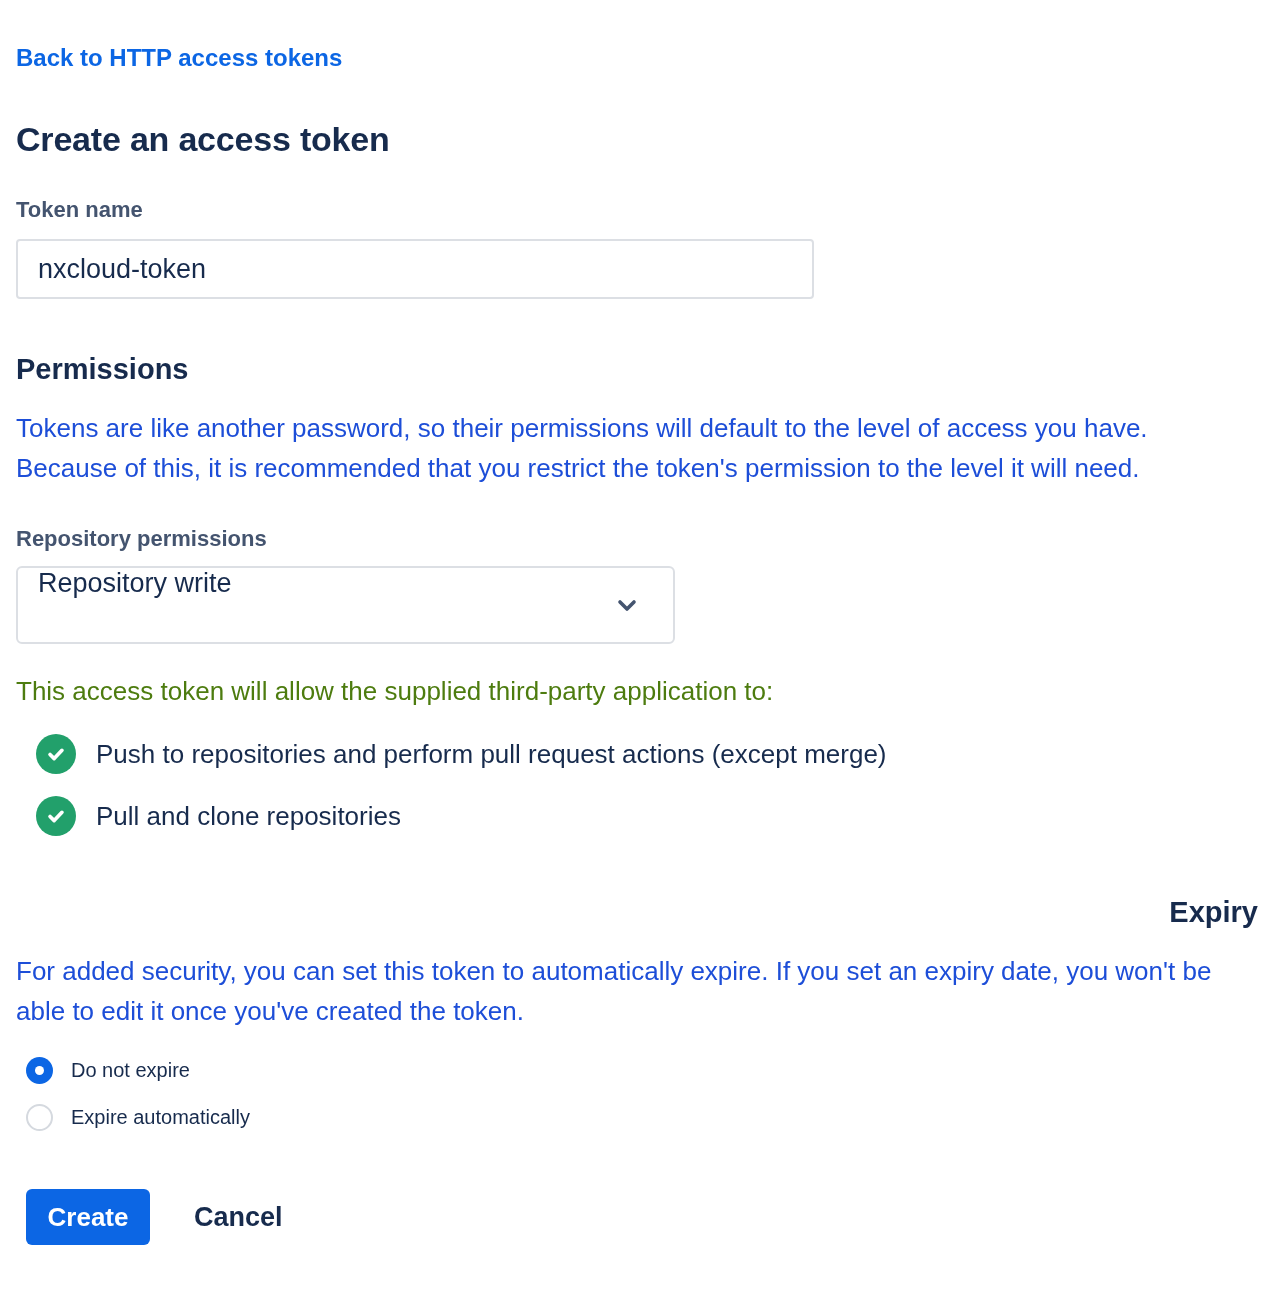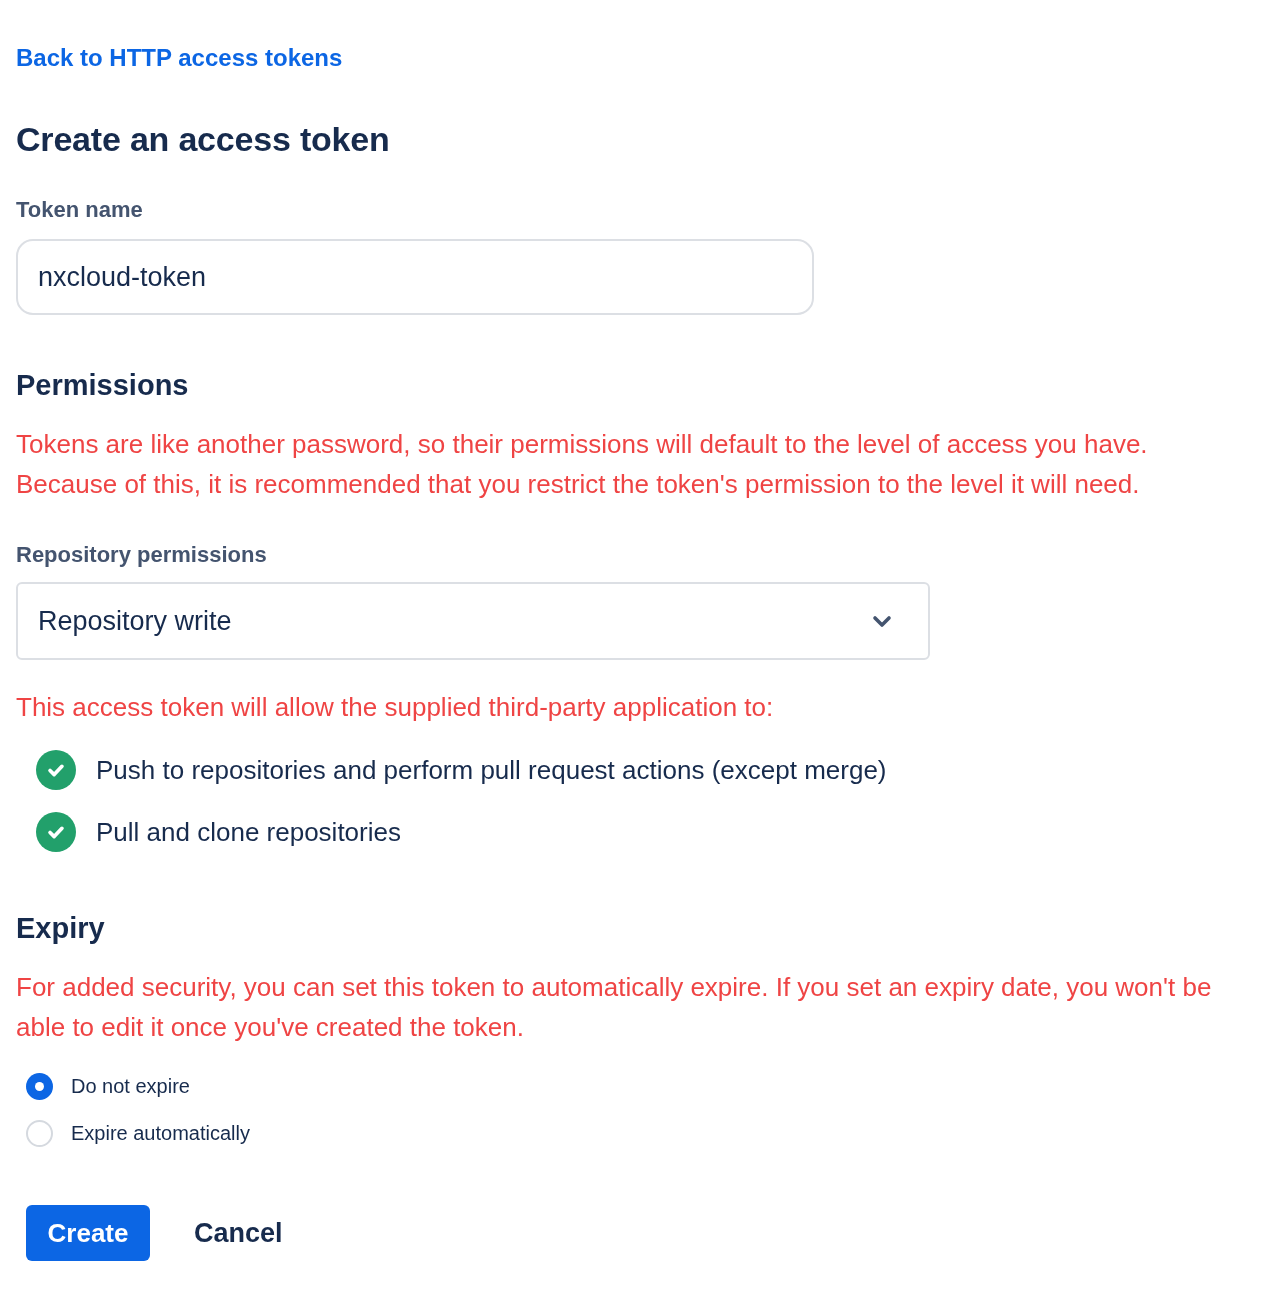--- a/index.html
+++ b/index.html
@@ -35,75 +35,74 @@
     margin-top: 38px;
     font-size: 22px;
     font-weight: 700;
     color: #44546F;
   }
 
   .text-input {
     display: block;
     margin-top: 16px;
     width: 798px;
-    height: 76px;
+    height: 60px;
     border: 2px solid #DCDFE4;
-    border-radius: 17px;
+    border-radius: 4px;
     padding: 0 20px;
     font-family: "Liberation Sans", sans-serif;
     font-size: 27px;
     color: #172B4D;
     background: #ffffff;
     outline: none;
   }
 
   h2.section-heading {
     margin: 54px 0 0 0;
     font-size: 29px;
     font-weight: 600;
     color: #172B4D;
   }
-  h2.section-heading.expiry { margin-top: 60px; }
+  h2.section-heading.expiry { margin-top: 60px; text-align: right; }
 
   p.body-text {
     margin: 22px 0 0 0;
     font-size: 26px;
     line-height: 40px;
     max-width: 1212px;
-    color: #ef4444;
+    color: #1d4ed8;
   }
 
   .select-box {
     margin-top: 14px;
-    width: 914px;
+    width: 659px;
     height: 78px;
     border: 2px solid #DCDFE4;
     border-radius: 6px;
     background: #ffffff;
     display: flex;
-    align-items: center;
     justify-content: space-between;
     padding: 0 20px 0 20px;
     cursor: pointer;
   }
   .select-box .select-value {
     font-size: 27px;
     color: #172B4D;
   }
   .select-box .chevron {
     display: flex;
     align-items: center;
     margin-right: 12px;
   }
 
   .allow-intro {
     margin-top: 30px;
     font-size: 26px;
     line-height: 34px;
-    color: #ef4444;
+    color: #4d7c0f;
   }
 
   .cap-row {
     display: flex;
     align-items: center;
     gap: 20px;
     margin-top: 26px;
     padding-left: 20px;
   }
   .cap-row + .cap-row { margin-top: 22px; }

